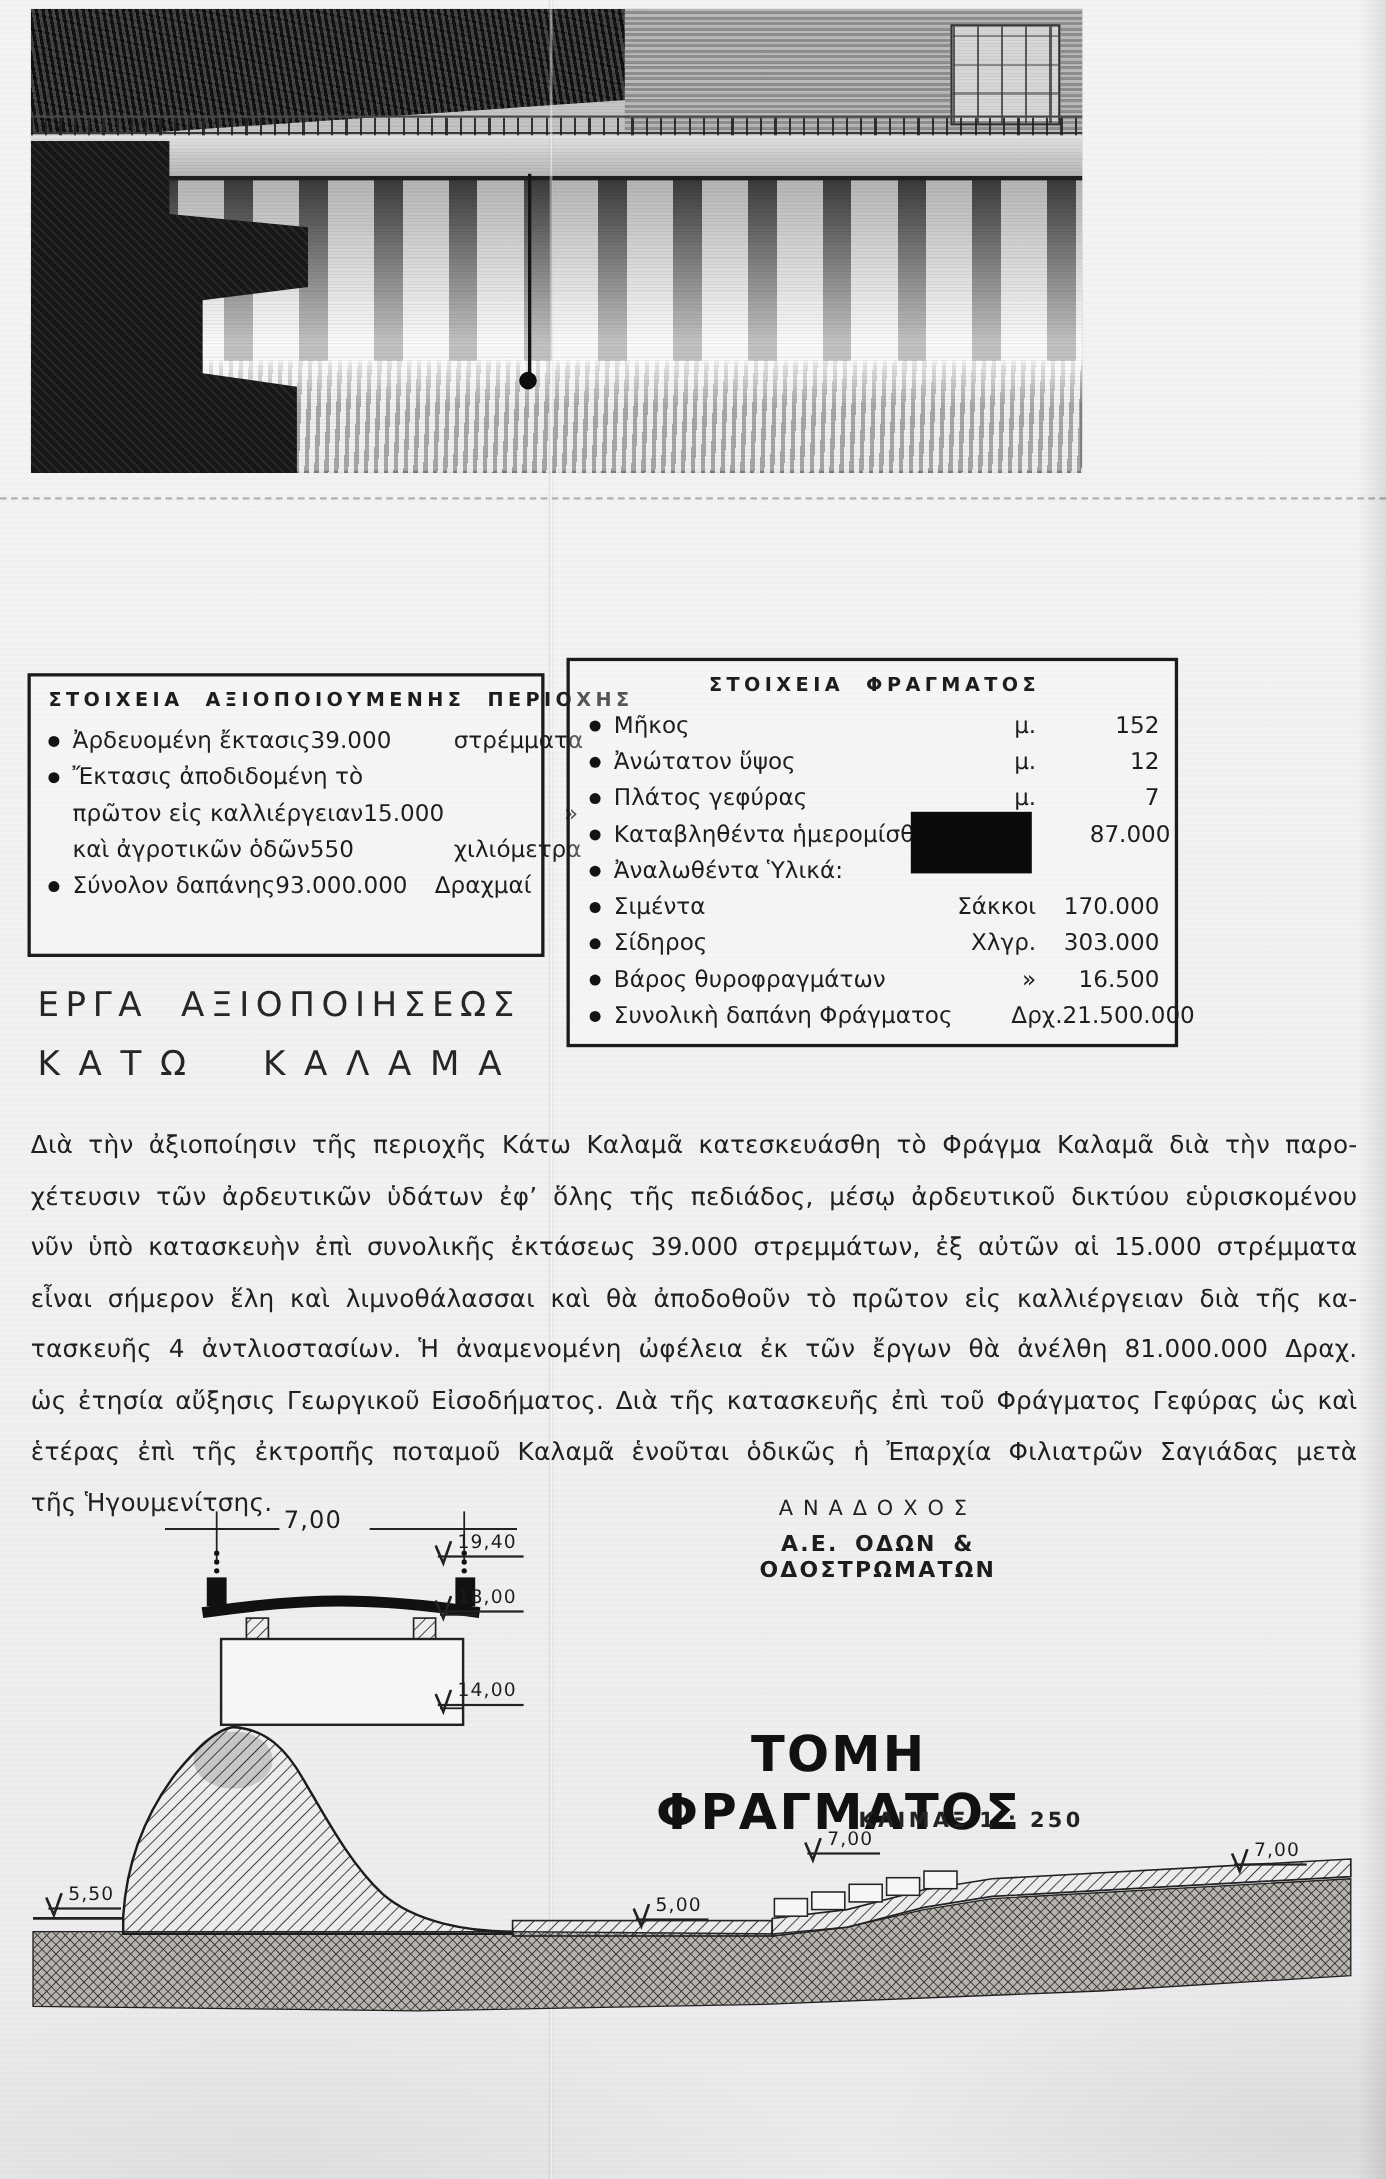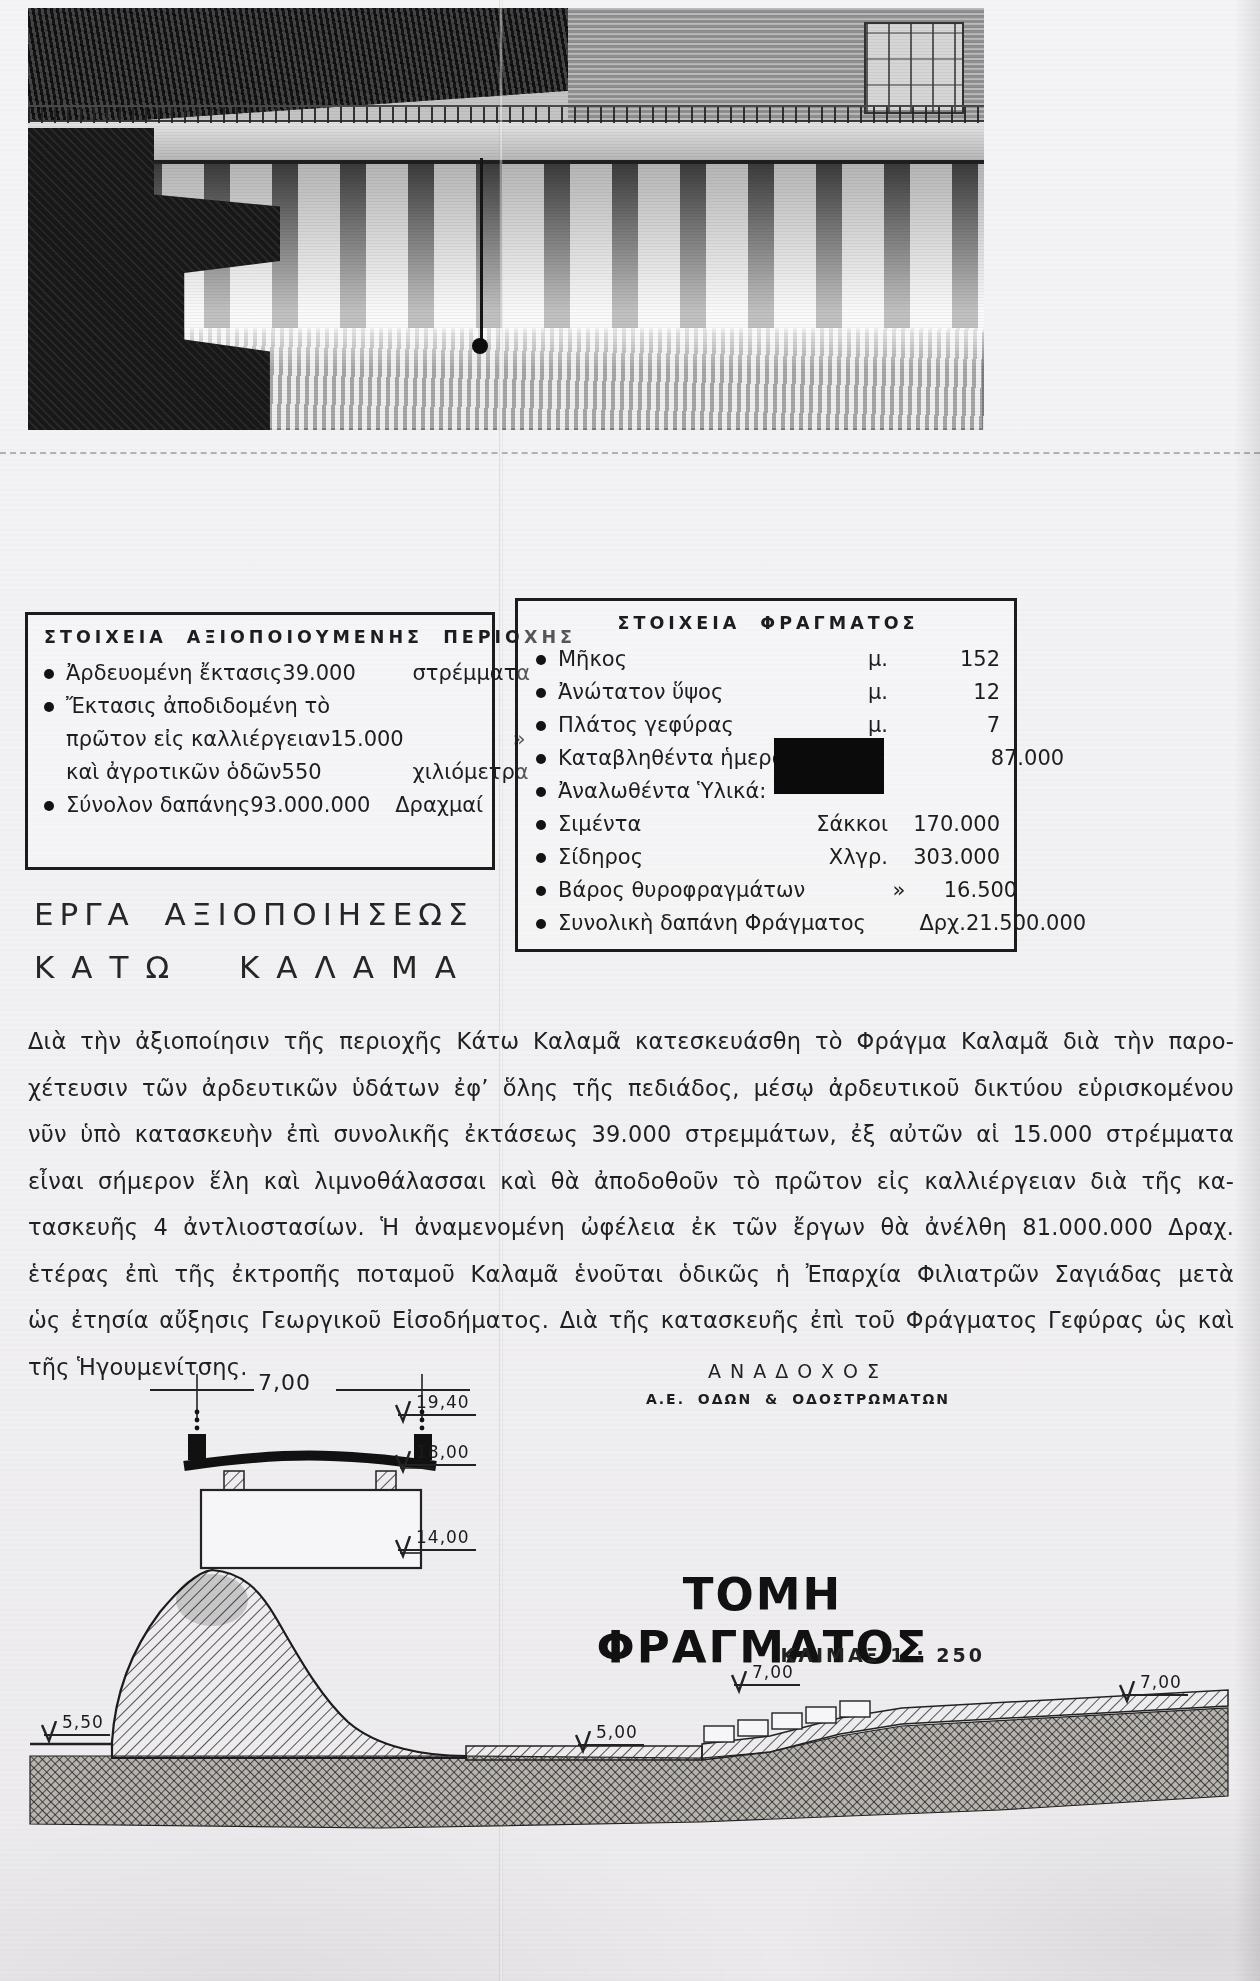--- a/index.html
+++ b/index.html
@@ -57,21 +57,21 @@
   
   .fold-v { left:499px; top:0; width:4px; height:100%;
     background:linear-gradient(90deg, rgba(0,0,0,.12), rgba(255,255,255,.55) 50%, rgba(0,0,0,.07)); }
   .crease-h { left:0; top:452px; width:100%; height:0; border-top:2px dashed rgba(70,70,70,.38); }
   .edge-r { right:0; top:0; width:26px; height:100%;
     background:linear-gradient(90deg, transparent, rgba(0,0,0,.09)); }
 
   
   .databox { border:3px solid #1c1c1c; background:rgba(255,255,255,.25); box-sizing:border-box; }
   #leftbox  { left:25px;  top:612px; width:470px; height:258px; padding:8px 14px 0 16px; }
-  #rightbox { left:515px; top:598px; width:502px; height:354px; padding:8px 14px 0 18px; }
+  #rightbox { left:515px; top:598px; width:556px; height:354px; padding:8px 14px 0 18px; }
   .box-title { text-align:center; font-weight:bold; font-size:17.5px; letter-spacing:4px;
     word-spacing:10px; margin:4px 0 10px 0; white-space:nowrap; }
   .row { display:flex; align-items:baseline; line-height:33px; font-size:21px; position:relative; }
   .bullet { width:10px; height:10px; border-radius:50%; background:#131313; flex:0 0 10px;
     margin-right:12px; align-self:center; }
   .bullet.hidden { visibility:hidden; }
   .lbl { flex:1; white-space:nowrap; }
   #leftbox .val  { min-width:130px; text-align:left; white-space:nowrap; }
   #leftbox .unit { min-width:118px; text-align:center; white-space:nowrap; }
   #rightbox .mid { min-width:100px; text-align:right; white-space:nowrap; }
@@ -86,21 +86,21 @@
 
   
   #body-text { left:28px; top:1018px; width:1206px; font-size:22.5px; color:#202020; }
   #body-text .pline { line-height:46.5px; text-align:justify; text-align-last:justify; white-space:nowrap;
      letter-spacing:.2px; }
   #body-text .pline.last { text-align-last:left; }
 
   
   #contractor { left:598px; top:1360px; width:400px; text-align:center; }
   #contractor .c-label { font-size:19px; letter-spacing:9px; color:#222; }
-  #contractor .c-name  { font-size:14px; font-weight:bold; letter-spacing:2px; word-spacing:6px; margin-top:9px; }
+  #contractor .c-name  { font-size:20px; font-weight:bold; letter-spacing:2px; word-spacing:6px; margin-top:9px; }
 
   
   #section-title { left:540px; top:1568px; width:445px; text-align:center;
     font-size:45px; font-weight:bold; letter-spacing:2px; color:#111; }
   #section-scale { left:700px; top:1644px; width:285px; text-align:right;
     font-size:19px; font-weight:bold; letter-spacing:3px; color:#222; }
 
   
   .level { position:absolute; }
   .level .num { display:inline-block; font-size:17px; letter-spacing:1px;
@@ -227,22 +227,22 @@
     <div class="h-line1">ΕΡΓΑ ΑΞΙΟΠΟΙΗΣΕΩΣ</div>
     <div class="h-line2">ΚΑΤΩ ΚΑΛΑΜΑ</div>
   </div>
 
   <div id="body-text" class="abs">
     <div class="pline">Διὰ τὴν ἀξιοποίησιν τῆς περιοχῆς Κάτω Καλαμᾶ κατεσκευάσθη τὸ Φράγμα Καλαμᾶ διὰ τὴν παρο-</div>
     <div class="pline">χέτευσιν τῶν ἀρδευτικῶν ὑδάτων ἐφ’ ὅλης τῆς πεδιάδος, μέσῳ ἀρδευτικοῦ δικτύου εὑρισκομένου</div>
     <div class="pline">νῦν ὑπὸ κατασκευὴν ἐπὶ συνολικῆς ἐκτάσεως 39.000 στρεμμάτων, ἐξ αὐτῶν αἱ 15.000 στρέμματα</div>
     <div class="pline">εἶναι σήμερον ἕλη καὶ λιμνοθάλασσαι καὶ θὰ ἀποδοθοῦν τὸ πρῶτον εἰς καλλιέργειαν διὰ τῆς κα-</div>
     <div class="pline">τασκευῆς 4 ἀντλιοστασίων. Ἡ ἀναμενομένη ὠφέλεια ἐκ τῶν ἔργων θὰ ἀνέλθη 81.000.000 Δραχ.</div>
+    <div class="pline">ὡς ἐτησία αὔξησις Γεωργικοῦ Εἰσοδήματος. Διὰ τῆς κατασκευῆς ἐπὶ τοῦ Φράγματος Γεφύρας ὡς καὶ</div>
     <div class="pline">ἑτέρας ἐπὶ τῆς ἐκτροπῆς ποταμοῦ Καλαμᾶ ἑνοῦται ὁδικῶς ἡ Ἐπαρχία Φιλιατρῶν Σαγιάδας μετὰ</div>
-    <div class="pline">ὡς ἐτησία αὔξησις Γεωργικοῦ Εἰσοδήματος. Διὰ τῆς κατασκευῆς ἐπὶ τοῦ Φράγματος Γεφύρας ὡς καὶ</div>
     <div class="pline last">τῆς Ἡγουμενίτσης.</div>
   </div>
 
   <div id="contractor" class="abs">
     <div class="c-label">ΑΝΑΔΟΧΟΣ</div>
     <div class="c-name">Α.Ε. ΟΔΩΝ &amp; ΟΔΟΣΤΡΩΜΑΤΩΝ</div>
   </div>
 
   <svg class="abs" style="left:0; top:1360px;" width="1260" height="560" viewBox="0 0 1260 560">
     <defs>

